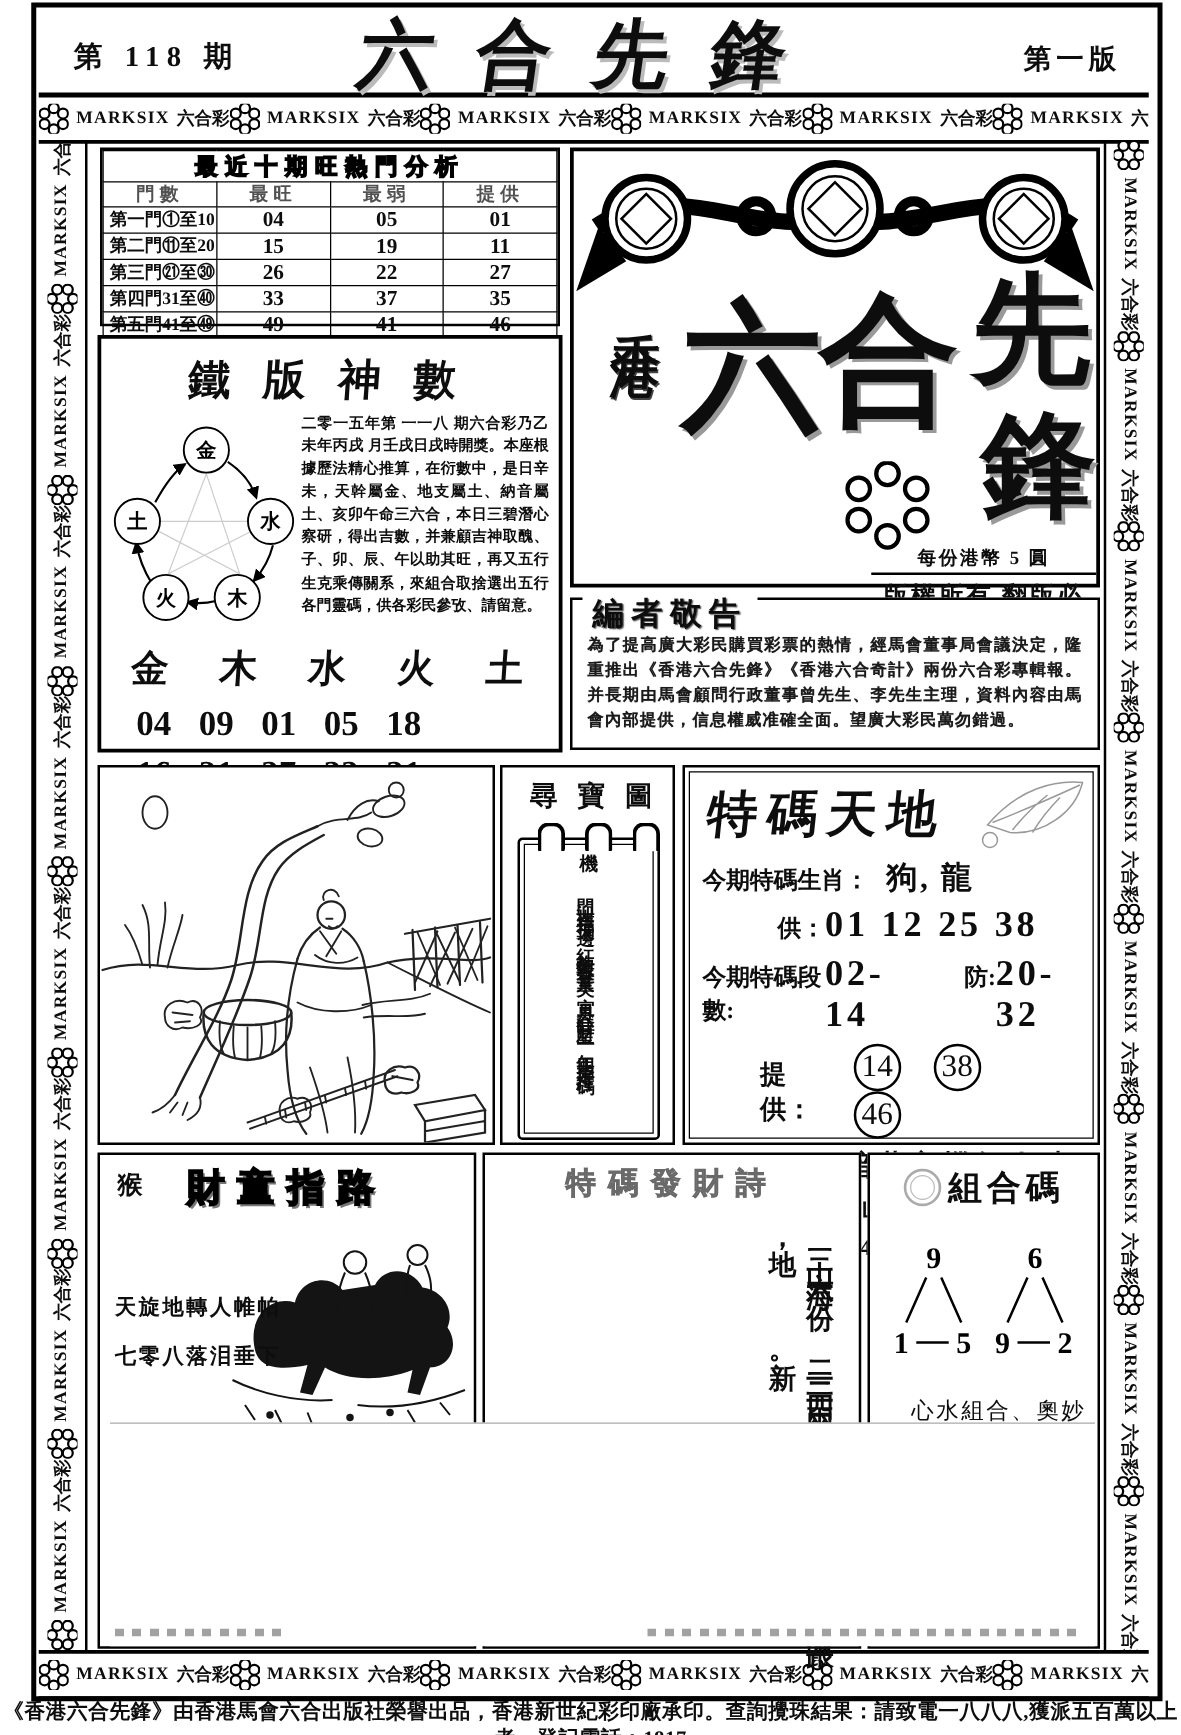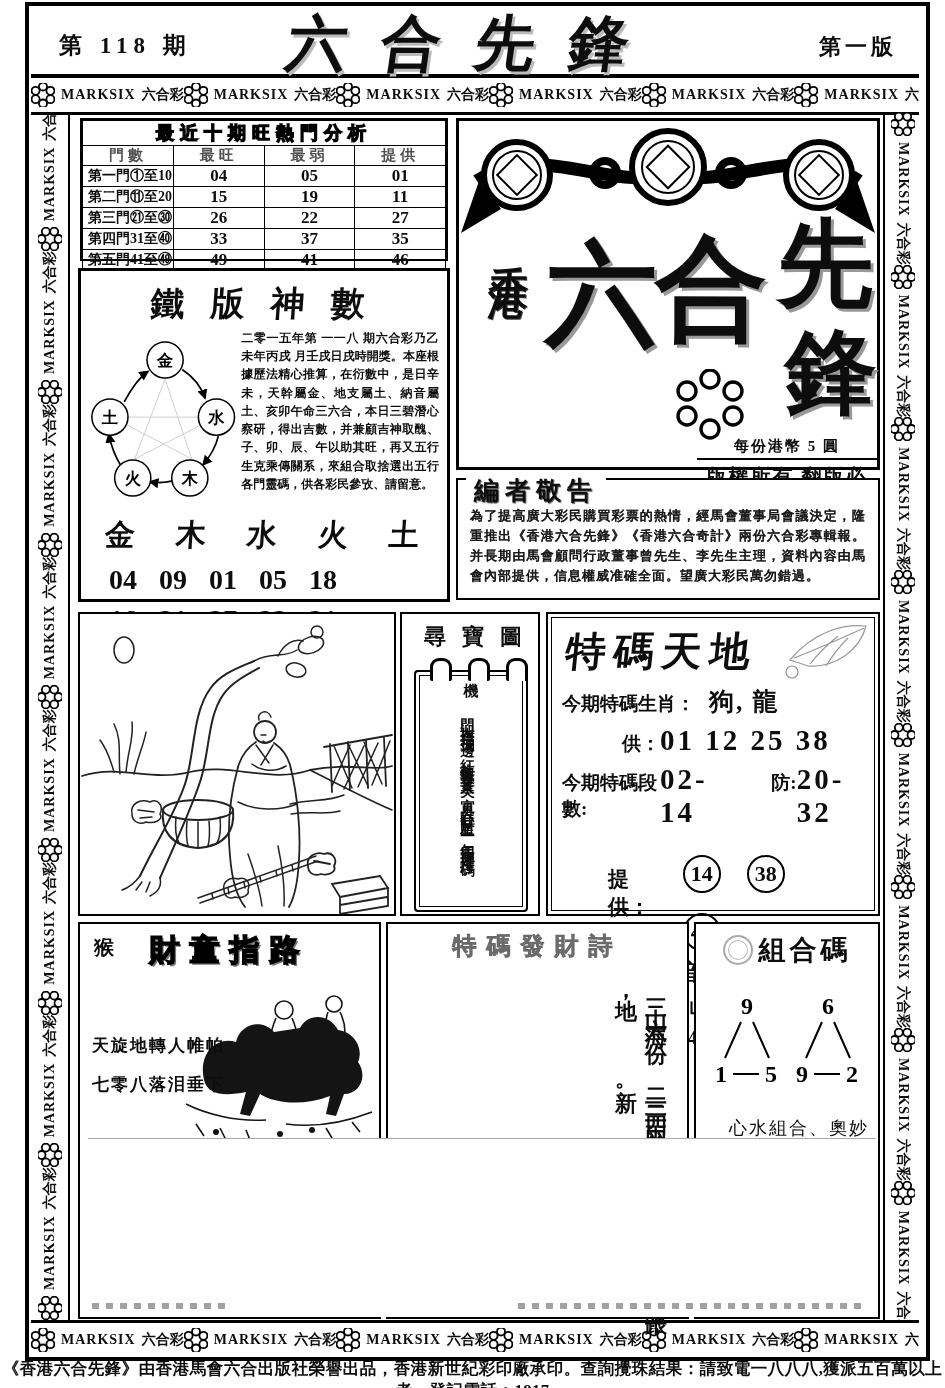--- a/index.html
+++ b/index.html
@@ -70,21 +70,21 @@
   .tm-cols{writing-mode:vertical-rl;height:185px;margin:6px auto 0;display:flex;gap:12px;
            font-size:14.5px;font-weight:900;letter-spacing:4px;padding-right:8px;}
   
   .sz-inner{position:absolute;inset:3px;border:1px solid #000;padding:6px 10px;box-sizing:border-box;}
   .sz-title{font-size:40px;font-weight:900;letter-spacing:8px;transform:skewX(-6deg);padding-left:4px;}
   .sz-line{display:flex;align-items:baseline;margin-top:6px;}
   .sz-lab{font-size:19px;font-weight:900;}
   .sz-val{font-size:25px;font-weight:700;letter-spacing:2px;}
   .sz-big{font-size:29px;font-weight:700;letter-spacing:3px;}
   .circ{display:inline-flex;align-items:center;justify-content:center;width:34px;height:34px;
-        border:2.5px solid #000;border-radius:50%;font-size:22px;font-weight:700;margin-right:22px;margin-top:20px;}
+        border:2.5px solid #000;border-radius:50%;font-size:25px;font-weight:400;margin-right:22px;}
   
   .wg-zod{position:absolute;left:14px;top:10px;font-size:20px;font-weight:900;}
   .wg-title{text-align:center;font-size:30px;font-weight:900;letter-spacing:10px;padding-top:6px;
             color:#fff;-webkit-text-stroke:1.6px #000;text-shadow:2px 2px 0 #777;}
   .wg-lines{position:absolute;left:12px;top:102px;font-size:17px;font-weight:900;line-height:2.3;
             letter-spacing:2px;}
   .wg-nums{position:absolute;left:8px;top:188px;font-size:34px;font-weight:700;letter-spacing:8px;}
   
   .fp-title{text-align:center;font-size:24px;font-weight:700;letter-spacing:10px;padding-top:6px;color:#666;
             -webkit-text-stroke:.6px #444;opacity:.8;filter:blur(.4px);}

